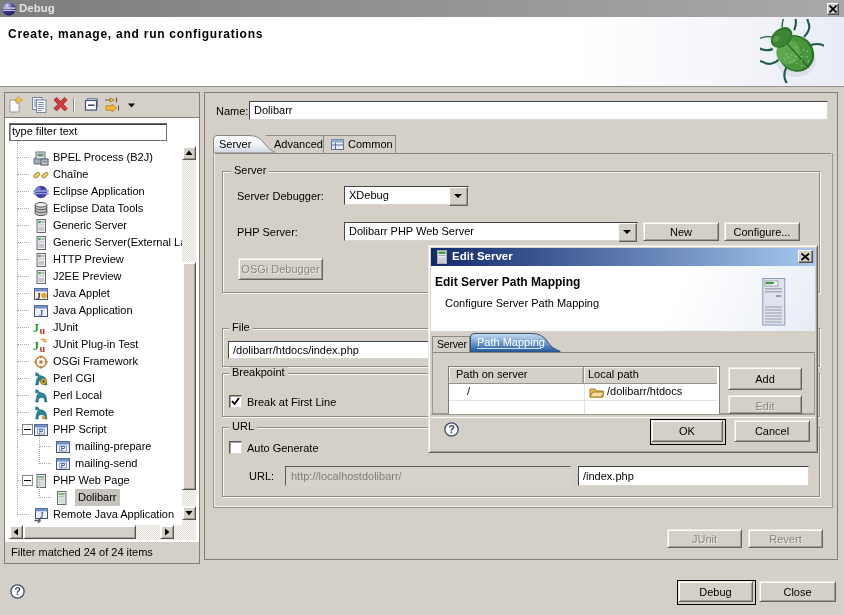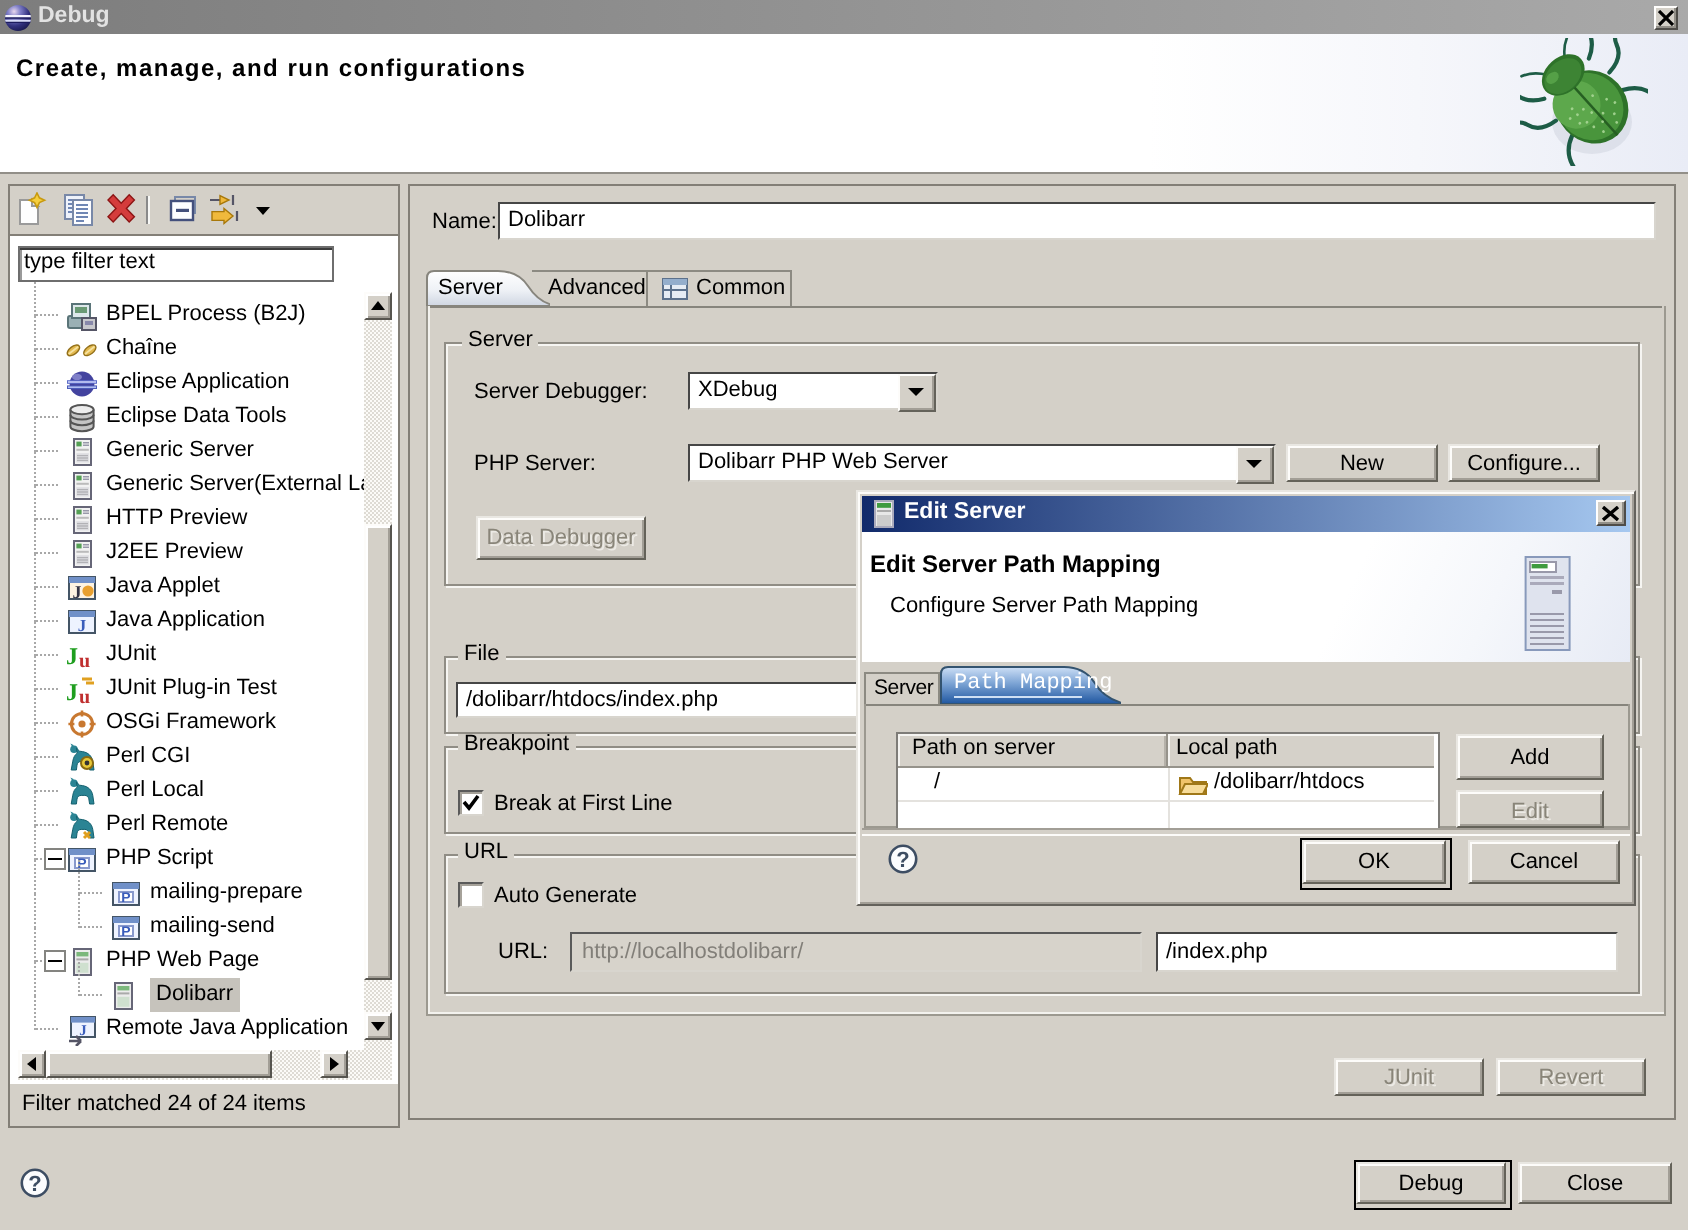--- a/index.html
+++ b/index.html
@@ -467,21 +467,21 @@
     </div>
   <div class="abs lbl" style="left:32px;top:133px;text-align:center;">PHP Server:</div>
   <div class="abs combo" style="left:139px;top:129px;width:294px;height:19px;">
       <span class="txt">Dolibarr PHP Web Server</span>
       <span class="cbtn">
         <i class="arr-d"></i>
       </span>
     </div>
   <div class="abs btn" style="left:438px;top:129px;width:76px;height:19px;line-height:18px;">New</div>
   <div class="abs btn" style="left:519px;top:129px;width:76px;height:19px;line-height:18px;">Configure...</div>
-  <div class="abs btn dis" style="left:33px;top:165px;width:85px;height:22px;line-height:21px;">Data Debugger</div>
+  <div class="abs btn dis" style="left:33px;top:165px;width:85px;height:22px;line-height:21px;">OSGi Debugger</div>
 
   <div class="abs grp" style="left:17px;top:235px;width:598px;height:39px;"></div>
   <span class="abs leg" style="left:24px;top:229px;">File</span>
   <div class="abs sunk2" style="left:23px;top:248px;width:586px;height:18px;">
       <div class="abs" style="left:4px;top:2px;">/dolibarr/htdocs/index.php</div>
     </div>
 
   <div class="abs grp" style="left:17px;top:280px;width:598px;height:44px;"></div>
   <span class="abs leg" style="left:24px;top:274px;">Breakpoint</span>
   <div class="abs cb" style="left:24px;top:302px;"></div>
@@ -549,21 +549,21 @@
   <svg class="abs" style="left:41px;top:87px;" width="92" height="19" viewBox="0 0 92 19">
     <defs>
         <linearGradient id="bg2" x1="0" y1="0" x2="0" y2="1">
       <stop offset="0%" stop-color="#cddff6"></stop>
           <stop offset="45%" stop-color="#7ba3d4"></stop>
           <stop offset="100%" stop-color="#1f56a0"></stop>
         </linearGradient>
       </defs>
     <path d="M0.5 19 L0.5 4 Q0.5 0.5 4 0.5 L62 0.5 Q72 0.5 77 8 Q81.5 15.5 90 18.2 L90 19 Z" fill="url(#bg2)" stroke="#33536f" stroke-width="1"></path>
   </svg>
-  <span class="abs" style="left:48px;top:90px;color:#fff;font-family:Liberation Mono, monospace;">Path Mapping</span>
+  <span class="abs" style="left:48px;top:90px;color:#fff;">Path Mapping</span>
   <div class="abs" style="left:48px;top:102px;width:64px;height:1px;background:#cfe0f4;"></div>
   <div class="abs" style="left:3px;top:105.5px;width:382px;height:0;border-top:1px solid #87857d;"></div>
   <div class="abs" style="left:3px;top:106px;width:381px;height:61px;border:1px solid #9c9990;border-top:none;"></div>
 
   <div class="abs" style="left:19px;top:120px;width:270px;height:47px;background:#fff;border:1px solid #7e7c78;">
     <div class="abs" style="left:0;top:0;width:134px;height:16px;background:#d5d1c9;border-right:1px solid #96938b;border-bottom:1px solid #96938b;box-shadow:inset 1px 1px 0 #f5f4f1,inset -1px 0 0 #b5b1a9;">
         <span style="position:absolute;left:7px;top:1px;">Path on server</span>
       </div>
     <div class="abs" style="left:135px;top:0;width:133px;height:16px;background:#d5d1c9;border-bottom:1px solid #96938b;box-shadow:inset 1px 1px 0 #f5f4f1;">
         <span style="position:absolute;left:4px;top:1px;">Local path</span>

